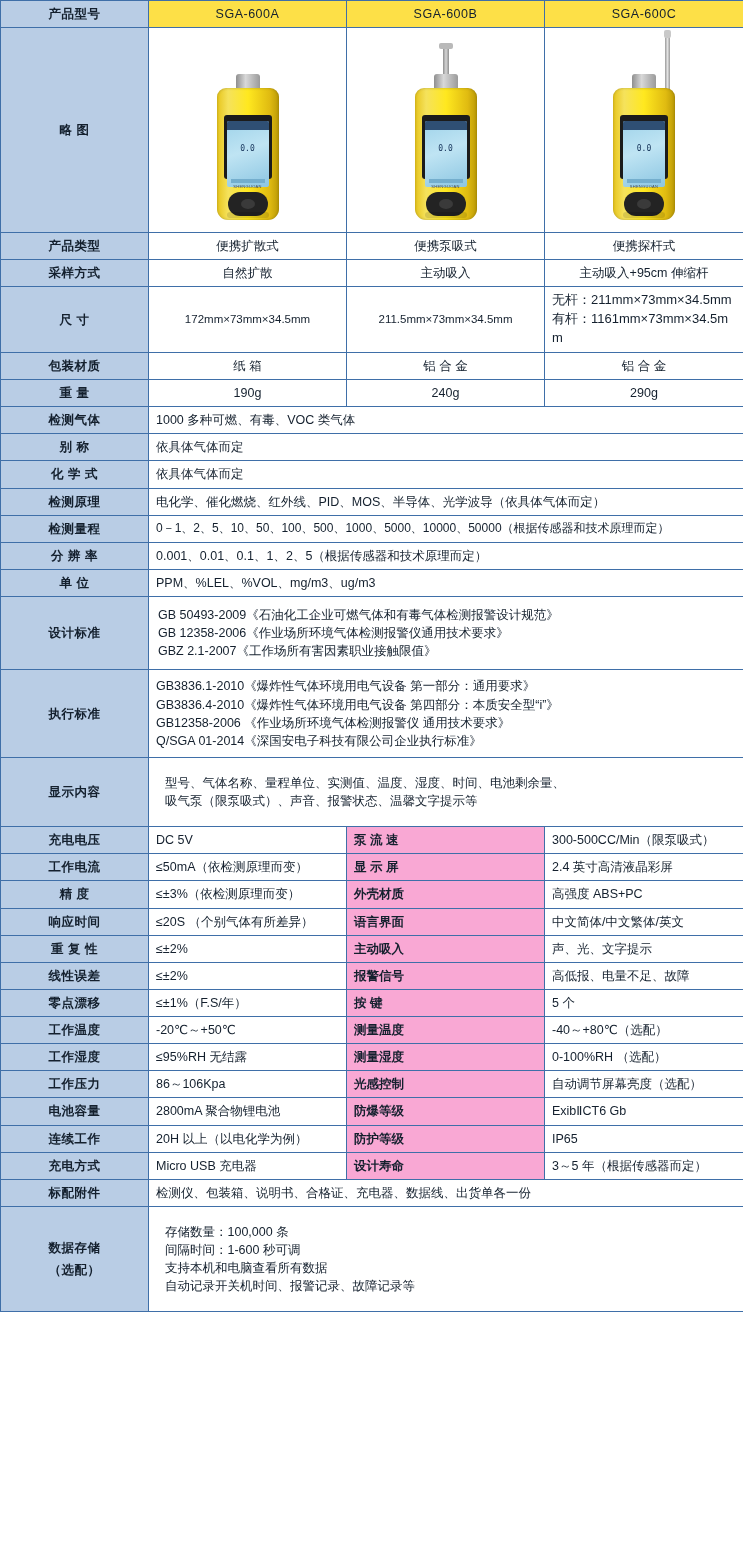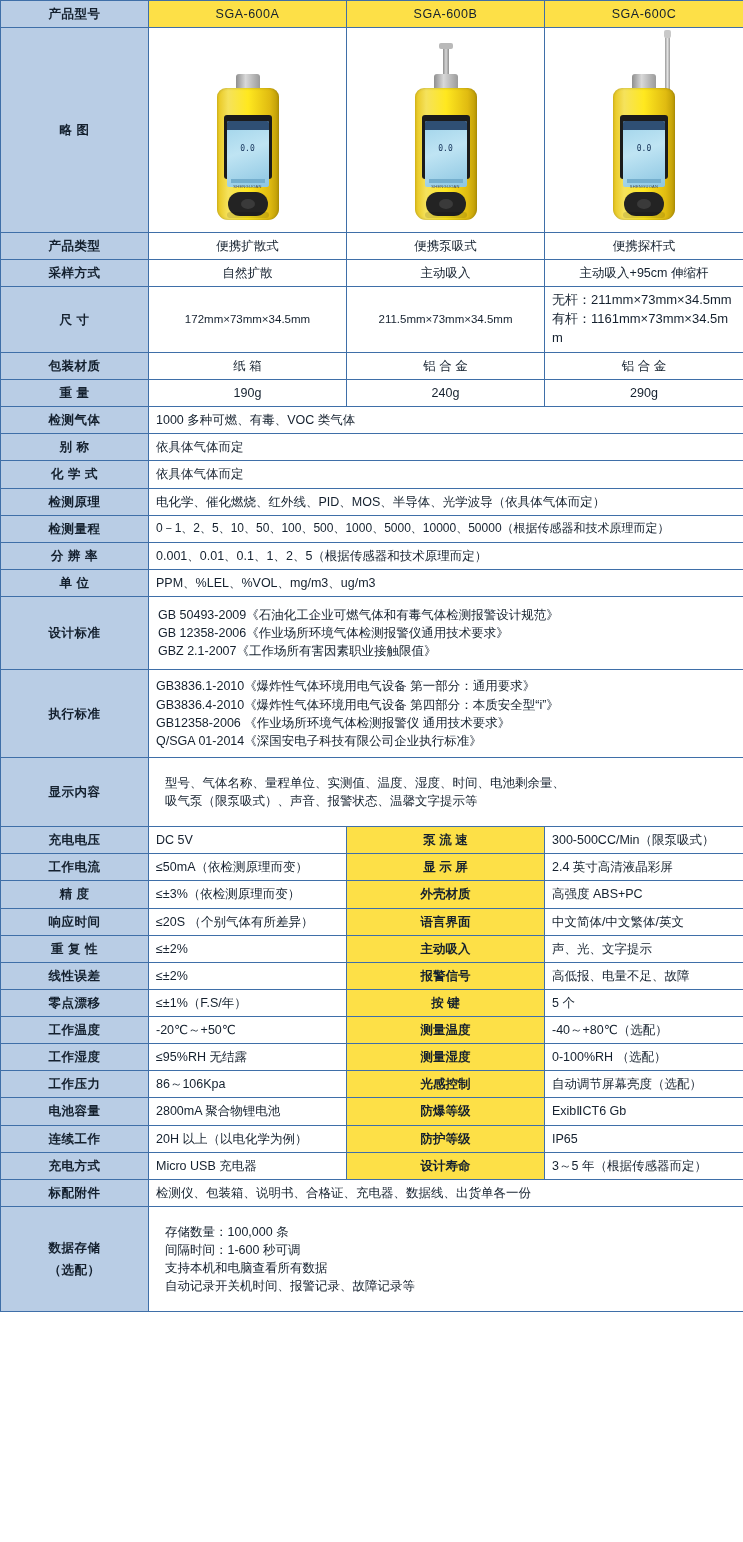--- a/index.html
+++ b/index.html
@@ -17,22 +17,21 @@
   }
   .lbl{
     background:#b9cde5;
     text-align:center;
     font-weight:bold;
     font-size:13px;
     color:#16222f;
     letter-spacing:0.5px;
   }
   .lbl2{
-    background:#fde047;
-    text-align:center;
+    background:#f9a8d4;
     font-weight:bold;
     font-size:13px;
     color:#16222f;
   }
   .val{background:#ffffff;text-align:left;}
   .valc{background:#ffffff;text-align:center;}
   .hdr{background:#fde047;text-align:center;font-size:13px;letter-spacing:.5px;}
   .multi{line-height:1.75;}
   
   .devcell{background:#ffffff;text-align:center;height:196px;padding:0;}

